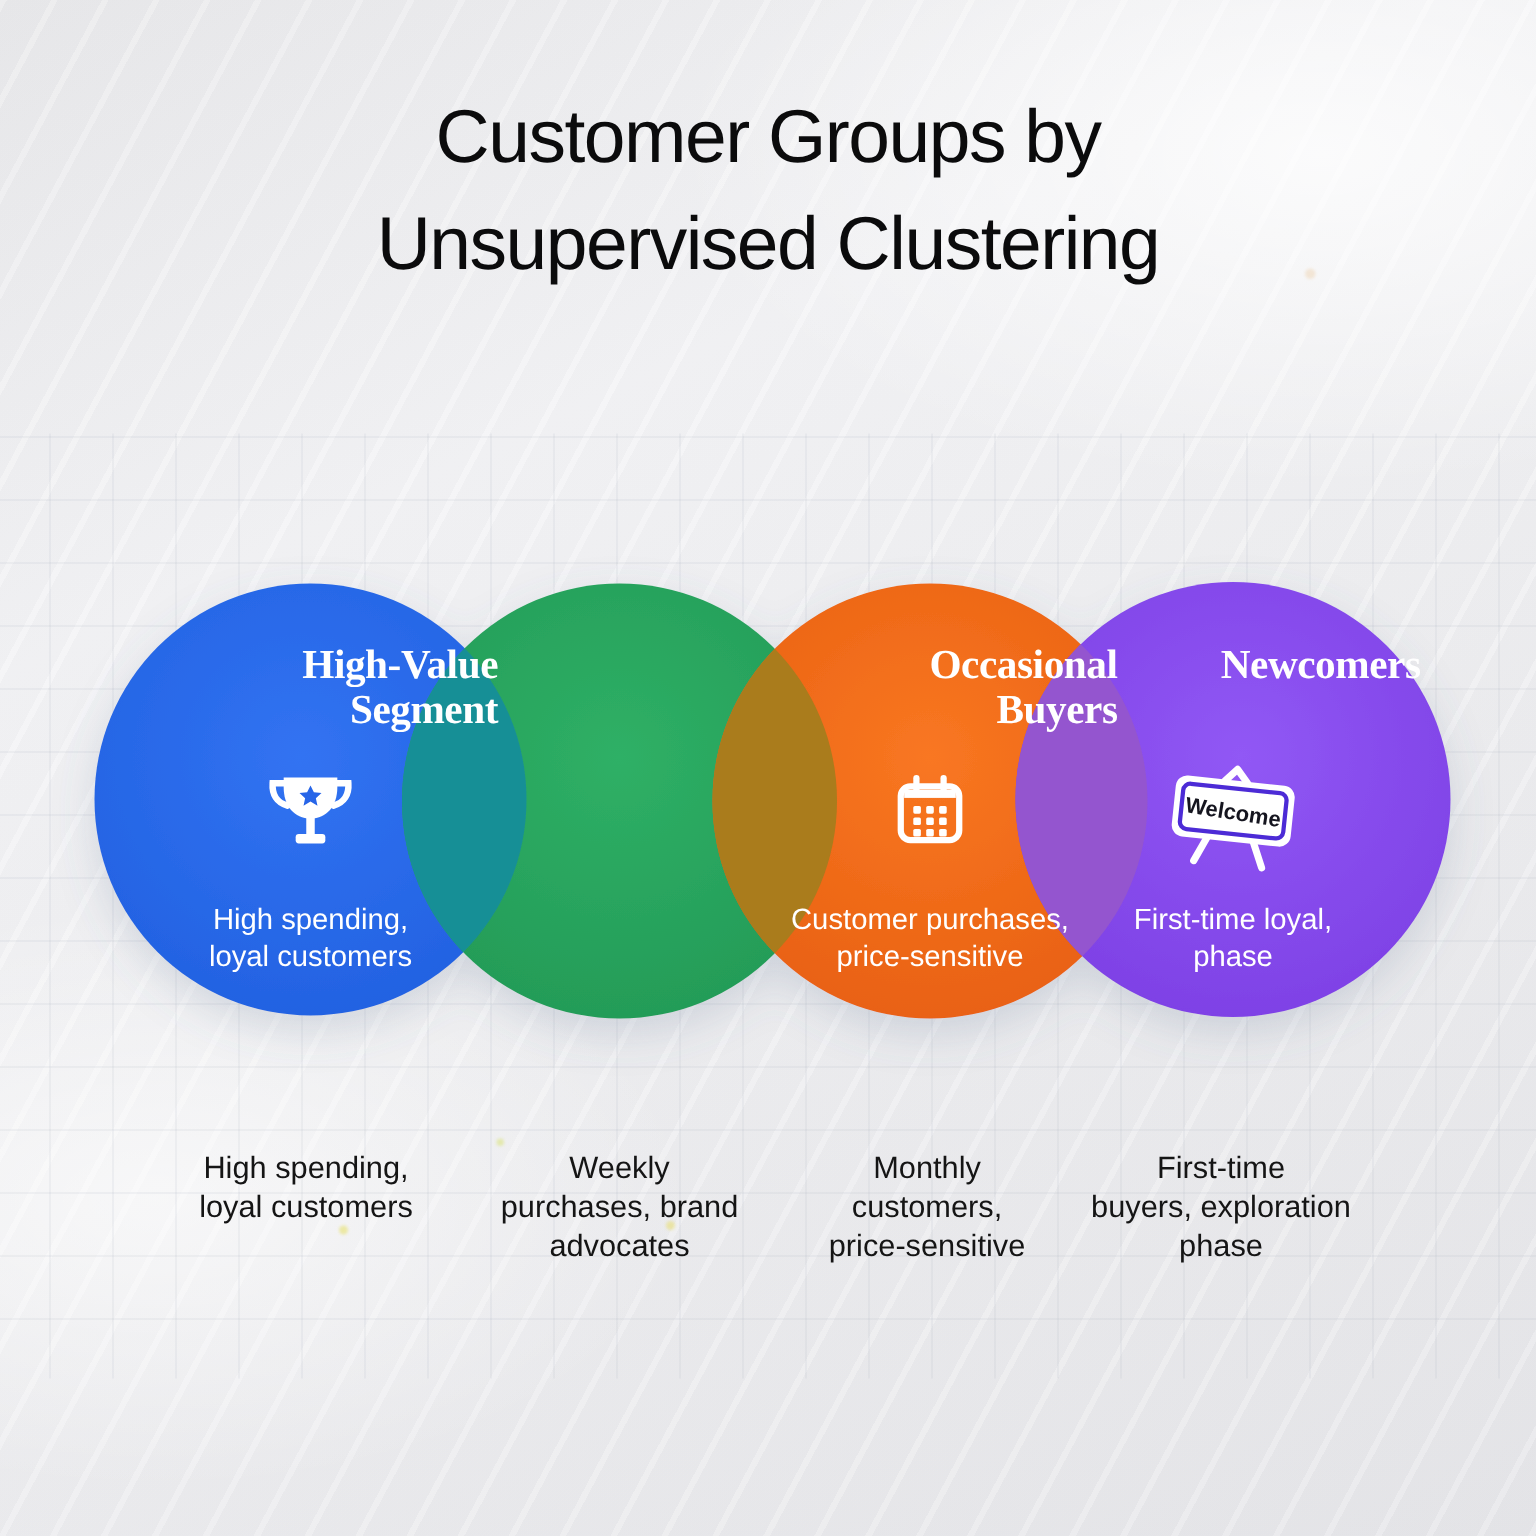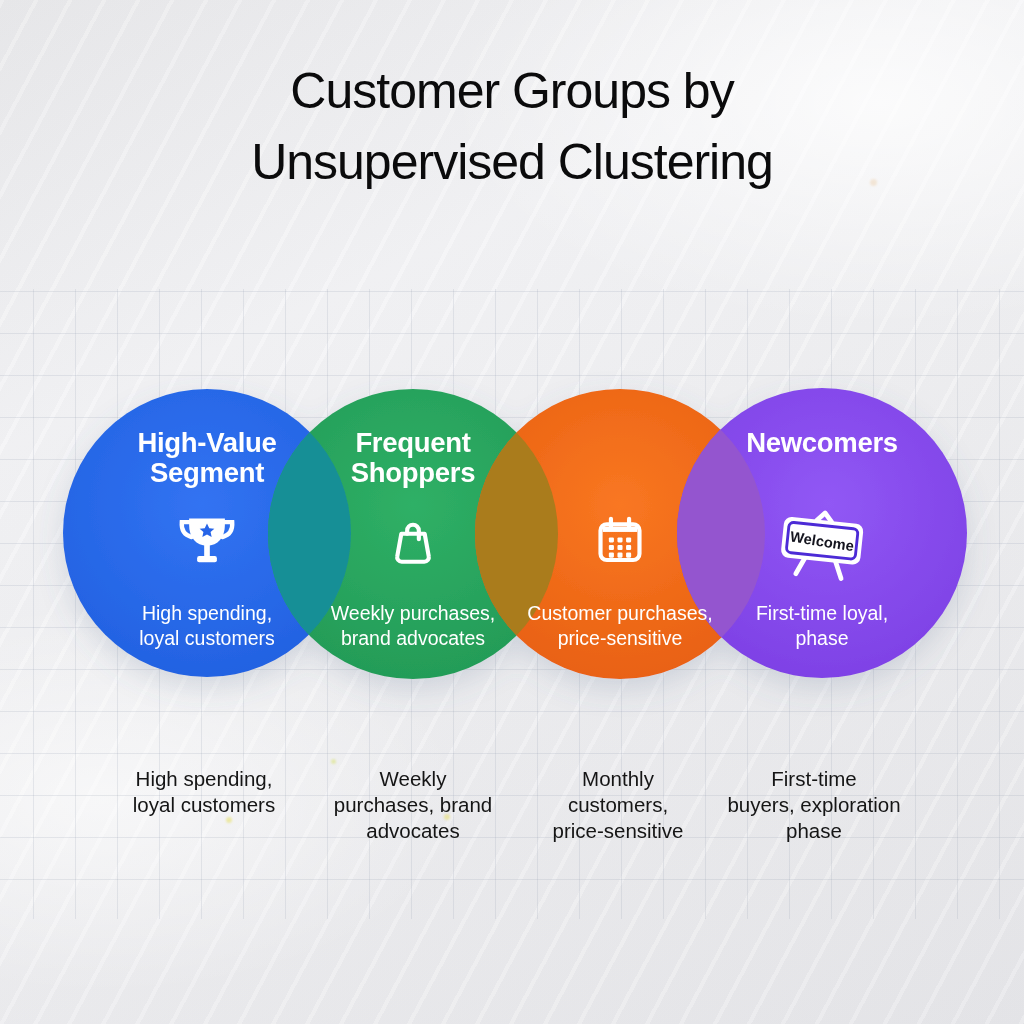--- a/index.html
+++ b/index.html
@@ -25,23 +25,23 @@
   }
   .sparkle{position:absolute;border-radius:50%;filter:blur(1px);opacity:.65;}
   .page-title{
     position:absolute;top:56px;left:0;width:1024px;text-align:center;
     font-size:50px;font-weight:400;letter-spacing:-1px;line-height:1.42;
     color:#0b0b0c;white-space:pre-line;
   }
   .circles-svg{position:absolute;left:0;top:0;}
   .cluster{position:absolute;top:420px;width:250px;height:250px;}
   .c-title{
-    position:absolute;top:8px;left:0;right:0;text-align:center;
+    position:absolute;top:8px;left:0;right:0;text-align:right;
     color:#fff;font-size:27.5px;font-weight:700;line-height:1.1;
-    letter-spacing:-.3px;white-space:pre-line;
+    letter-spacing:-.3px;white-space:pre-line;font-family:Liberation Serif, serif;
   }
   .c-icon{position:absolute;top:92px;left:50%;transform:translateX(-50%);line-height:0;}
   .c-desc{
     position:absolute;top:181px;left:0;right:0;text-align:center;
     color:#fff;font-size:19.5px;line-height:1.3;white-space:pre-line;
   }
   .caption{
     position:absolute;top:766px;width:260px;text-align:center;
     color:#151515;font-size:20.5px;line-height:1.27;white-space:pre-line;
   }
@@ -115,34 +115,24 @@
         <path d="M15 10 H7.2 C6.6 18 10.2 23.8 17.6 25.8" fill="none" stroke="#ffffff" stroke-width="4.6" stroke-linecap="round"></path>
         <path d="M53 10 h7.8 c.6 8 -3 13.8 -10.4 15.8" fill="none" stroke="#ffffff" stroke-width="4.6" stroke-linecap="round"></path>
         <rect x="31" y="34" width="6" height="12" fill="#ffffff"></rect>
         <rect x="23.5" y="46" width="21" height="6.6" rx="2.2" fill="#ffffff"></rect>
       </svg>
     </div>
     <div class="c-desc">High spending,
 loyal customers</div>
   </div>
 
-  <div class="cluster cluster-2">
-    <div class="c-title">Frequent
-Shoppers</div>
-    <div class="c-icon">
-      <svg width="54" height="58" viewBox="0 0 60 64">
-        <path d="M17 24 H43 L47.5 49 A5 5 0 0 1 42.6 55 H17.4 A5 5 0 0 1 12.5 49 Z" fill="none" stroke="#ffffff" stroke-width="4.6" stroke-linejoin="round"></path>
-        <path d="M23.5 24 V20.5 A6.5 6.5 0 0 1 36.5 20.5 V30" fill="none" stroke="#ffffff" stroke-width="4.6" stroke-linecap="round"></path>
-      </svg>
-    </div>
-    <div class="c-desc">Weekly purchases,
-brand advocates</div>
-  </div>
 
   <div class="cluster cluster-3">
+    <div class="c-title">Occasional
+Buyers</div>
     <div class="c-icon">
       <svg width="58" height="58" viewBox="0 0 64 64">
         <rect x="10.5" y="13.5" width="43" height="39.5" rx="7" fill="none" stroke="#ffffff" stroke-width="4.6"></rect>
         <rect x="13" y="16" width="38" height="6" fill="#ffffff"></rect>
         <line x1="22" y1="7.5" x2="22" y2="17" stroke="#ffffff" stroke-width="4.6" stroke-linecap="round"></line>
         <line x1="42" y1="7.5" x2="42" y2="17" stroke="#ffffff" stroke-width="4.6" stroke-linecap="round"></line>
         <g fill="#ffffff">
           <rect x="19.7" y="28" width="5.6" height="5.6" rx="1.2"></rect>
             <rect x="29.2" y="28" width="5.6" height="5.6" rx="1.2"></rect>
             <rect x="38.7" y="28" width="5.6" height="5.6" rx="1.2"></rect>

